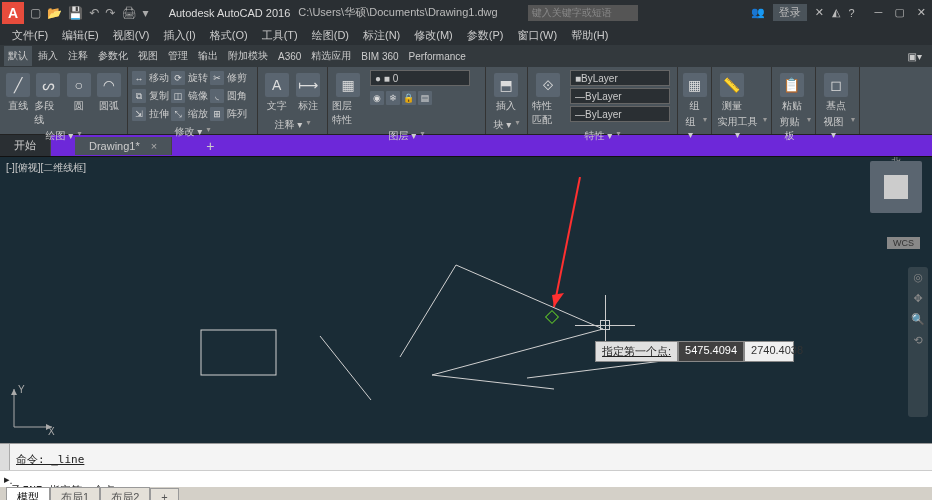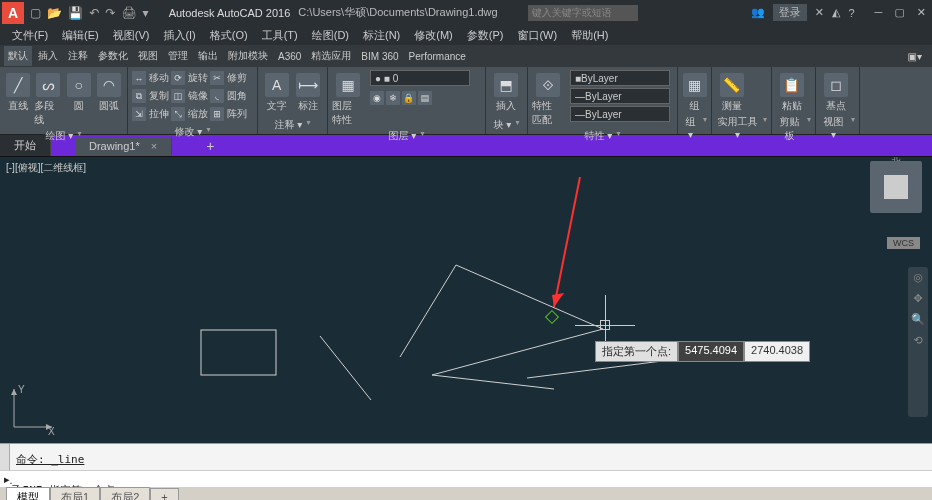--- a/index.html
+++ b/index.html
@@ -48,23 +48,23 @@
 
 .shape { position: absolute; stroke: #d0d0d0; stroke-width: 1; fill: none; }
 
 .crosshair-h { position: absolute; top: 168px; left: 575px; width: 60px; height: 1px; background: #ccc; }
 .crosshair-v { position: absolute; top: 138px; left: 605px; width: 1px; height: 60px; background: #ccc; }
 .pick-box { position: absolute; top: 163px; left: 600px; width: 10px; height: 10px; border: 1px solid #ccc; }
 .snap-marker { position: absolute; top: 155px; left: 547px; width: 8px; height: 8px; }
 .snap-marker::before { content: ''; position: absolute; width: 8px; height: 8px; border: 1px solid #5cbf2a; transform: rotate(45deg); }
 
 .input-group { position: absolute; top: 184px; left: 595px; display: flex; font-size: 11px; }
-.input-label { background: #e0e0e0; border: 1px solid #888; padding: 2px 6px; color: #222; }
+.input-label { background: #e0e0e0; border: 1px solid #888; padding: 2px 6px; color: #222; text-decoration: underline; }
 .input-val { background: #404040; color: #fff; border: 1px solid #888; padding: 2px 6px; width: 66px; }
-.input-val2 { background: #f0f0f0; color: #333; border: 1px solid #888; padding: 2px 6px; width: 66px; }
+.input-val2 { background: #f0f0f0; color: #333; border: 1px solid #888; padding: 2px 6px; width: 50px; }
 
 .ucs-icon { position: absolute; bottom: 6px; left: 6px; color: #aaa; font-size: 10px; }
 
 .view-cube { position: absolute; top: 4px; right: 10px; width: 52px; height: 52px; background: #5a6570; border-radius: 2px; display: flex; align-items: center; justify-content: center; }
 .view-cube-inner { width: 24px; height: 24px; background: #ccc; }
 .view-cube-n { position: absolute; top: -10px; color: #999; font-size: 9px; }
 .wcs-badge { position: absolute; top: 80px; right: 12px; background: #888; color: #333; font-size: 9px; padding: 1px 6px; border-radius: 0; text-align: right; }
 
 .nav-bar { position: absolute; right: 4px; top: 110px; width: 20px; height: 150px; background: rgba(200,200,200,0.15); border-radius: 3px; display: flex; flex-direction: column; align-items: center; padding: 4px 0; gap: 8px; }
 .nav-bar span { color: #888; font-size: 11px; }

